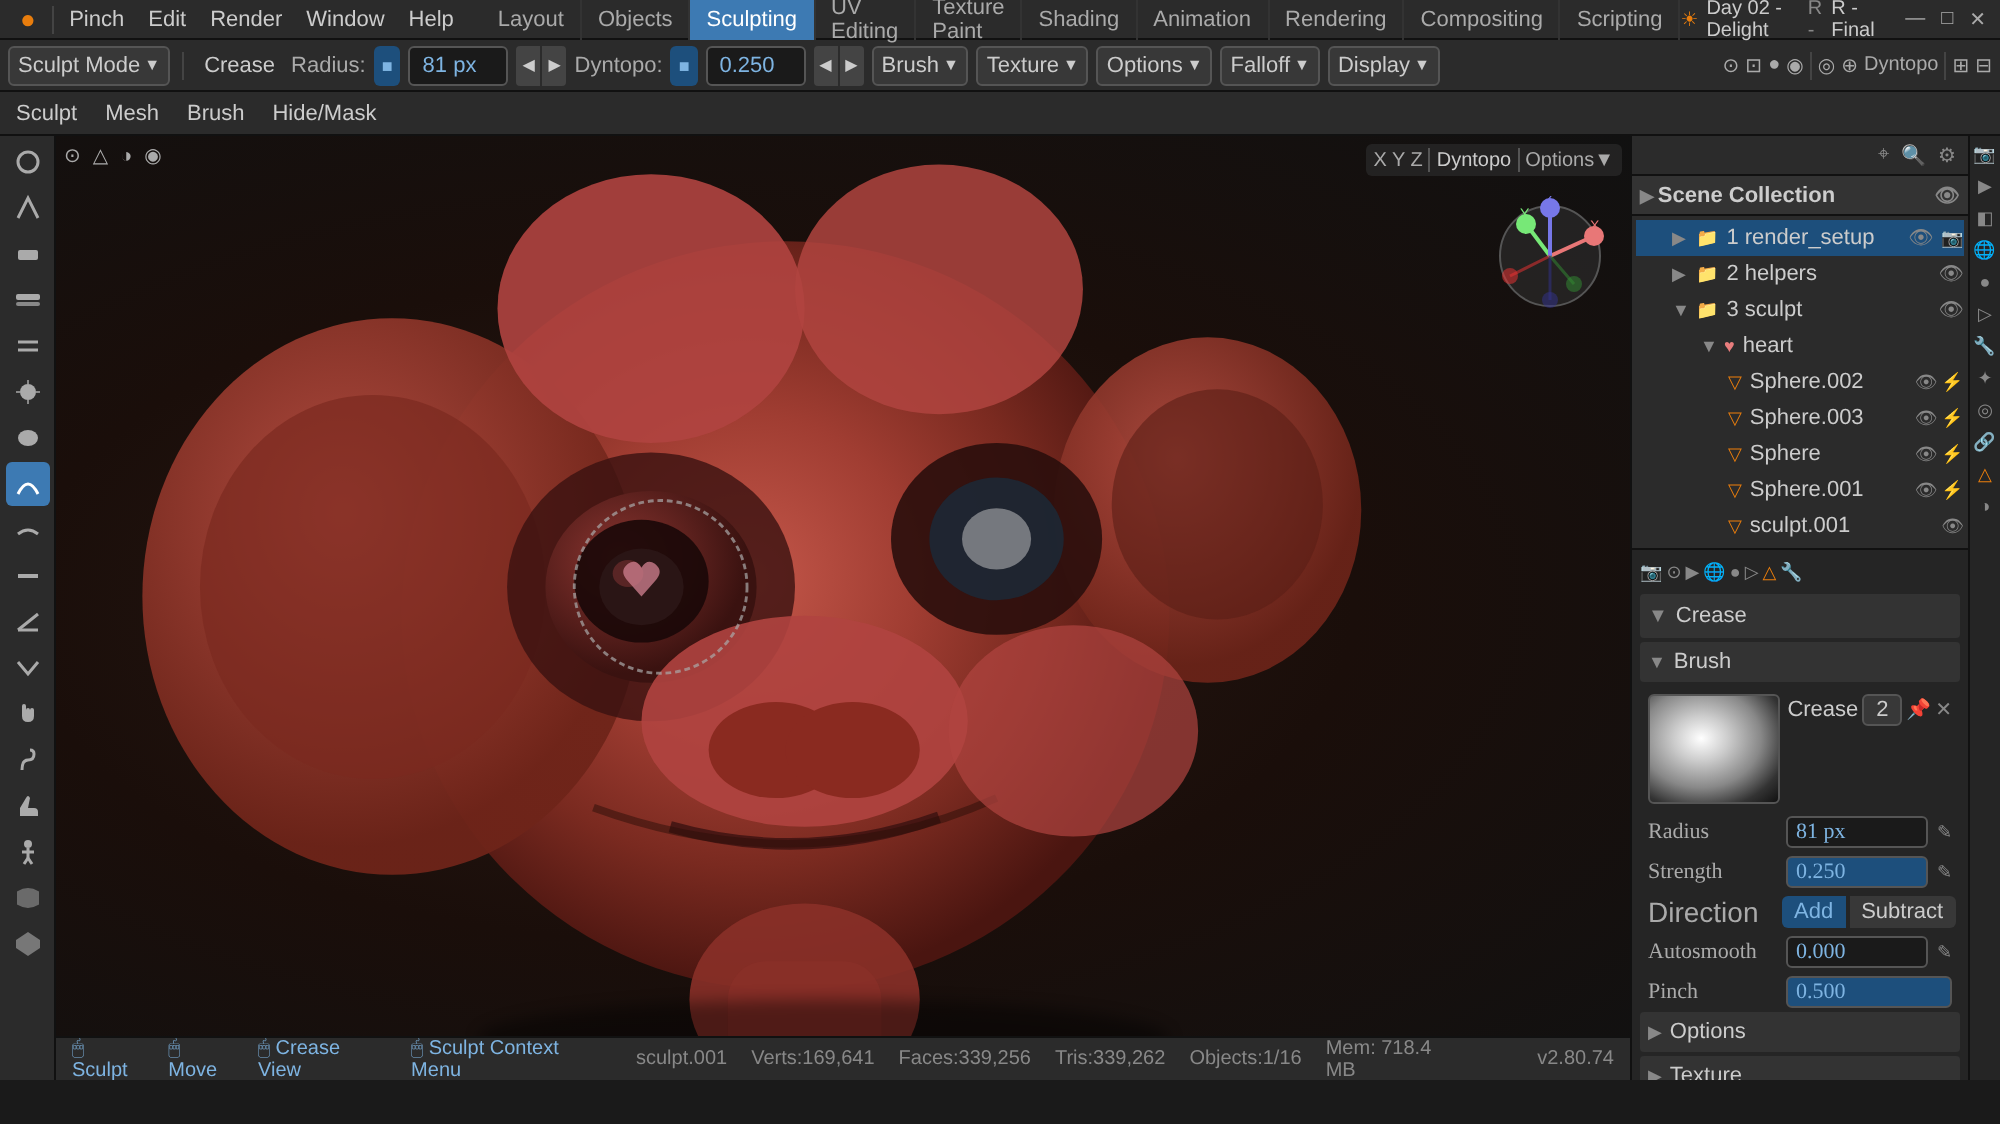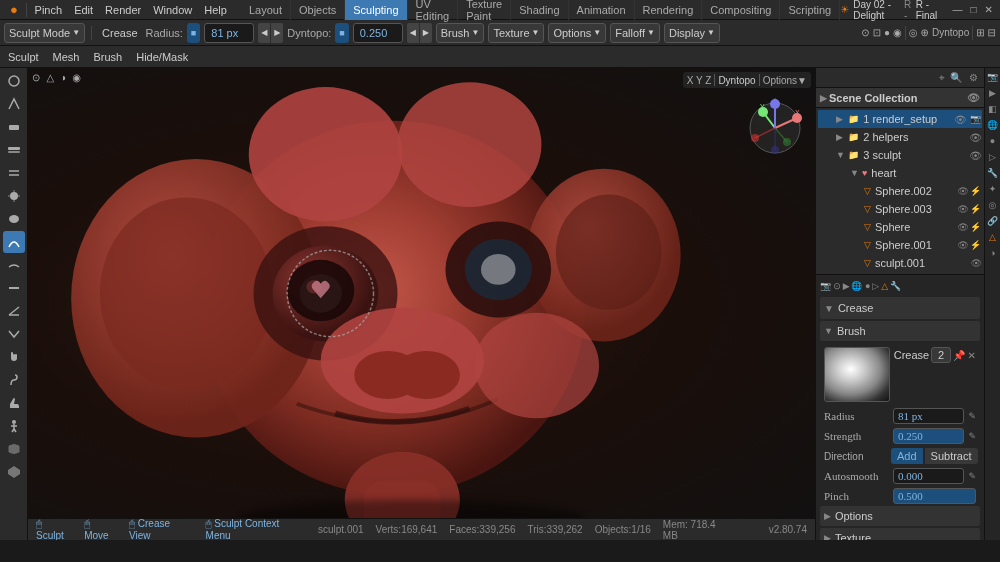--- a/index.html
+++ b/index.html
@@ -302,21 +302,21 @@
     }
     .direction-row {
       display: flex;
       align-items: center;
       height: 20px;
       padding: 0 4px;
       gap: 2px;
     }
     .dir-label {
       color: #aaa;
-      font-size: 10px;
+      font-size: 14px;
       min-width: 65px;
     }
     .dir-add {
       background: #1d4f7c;
       border-radius: 3px 0 0 3px;
       padding: 0 6px;
       height: 16px;
       display: flex;
       align-items: center;
       font-size: 11px;

